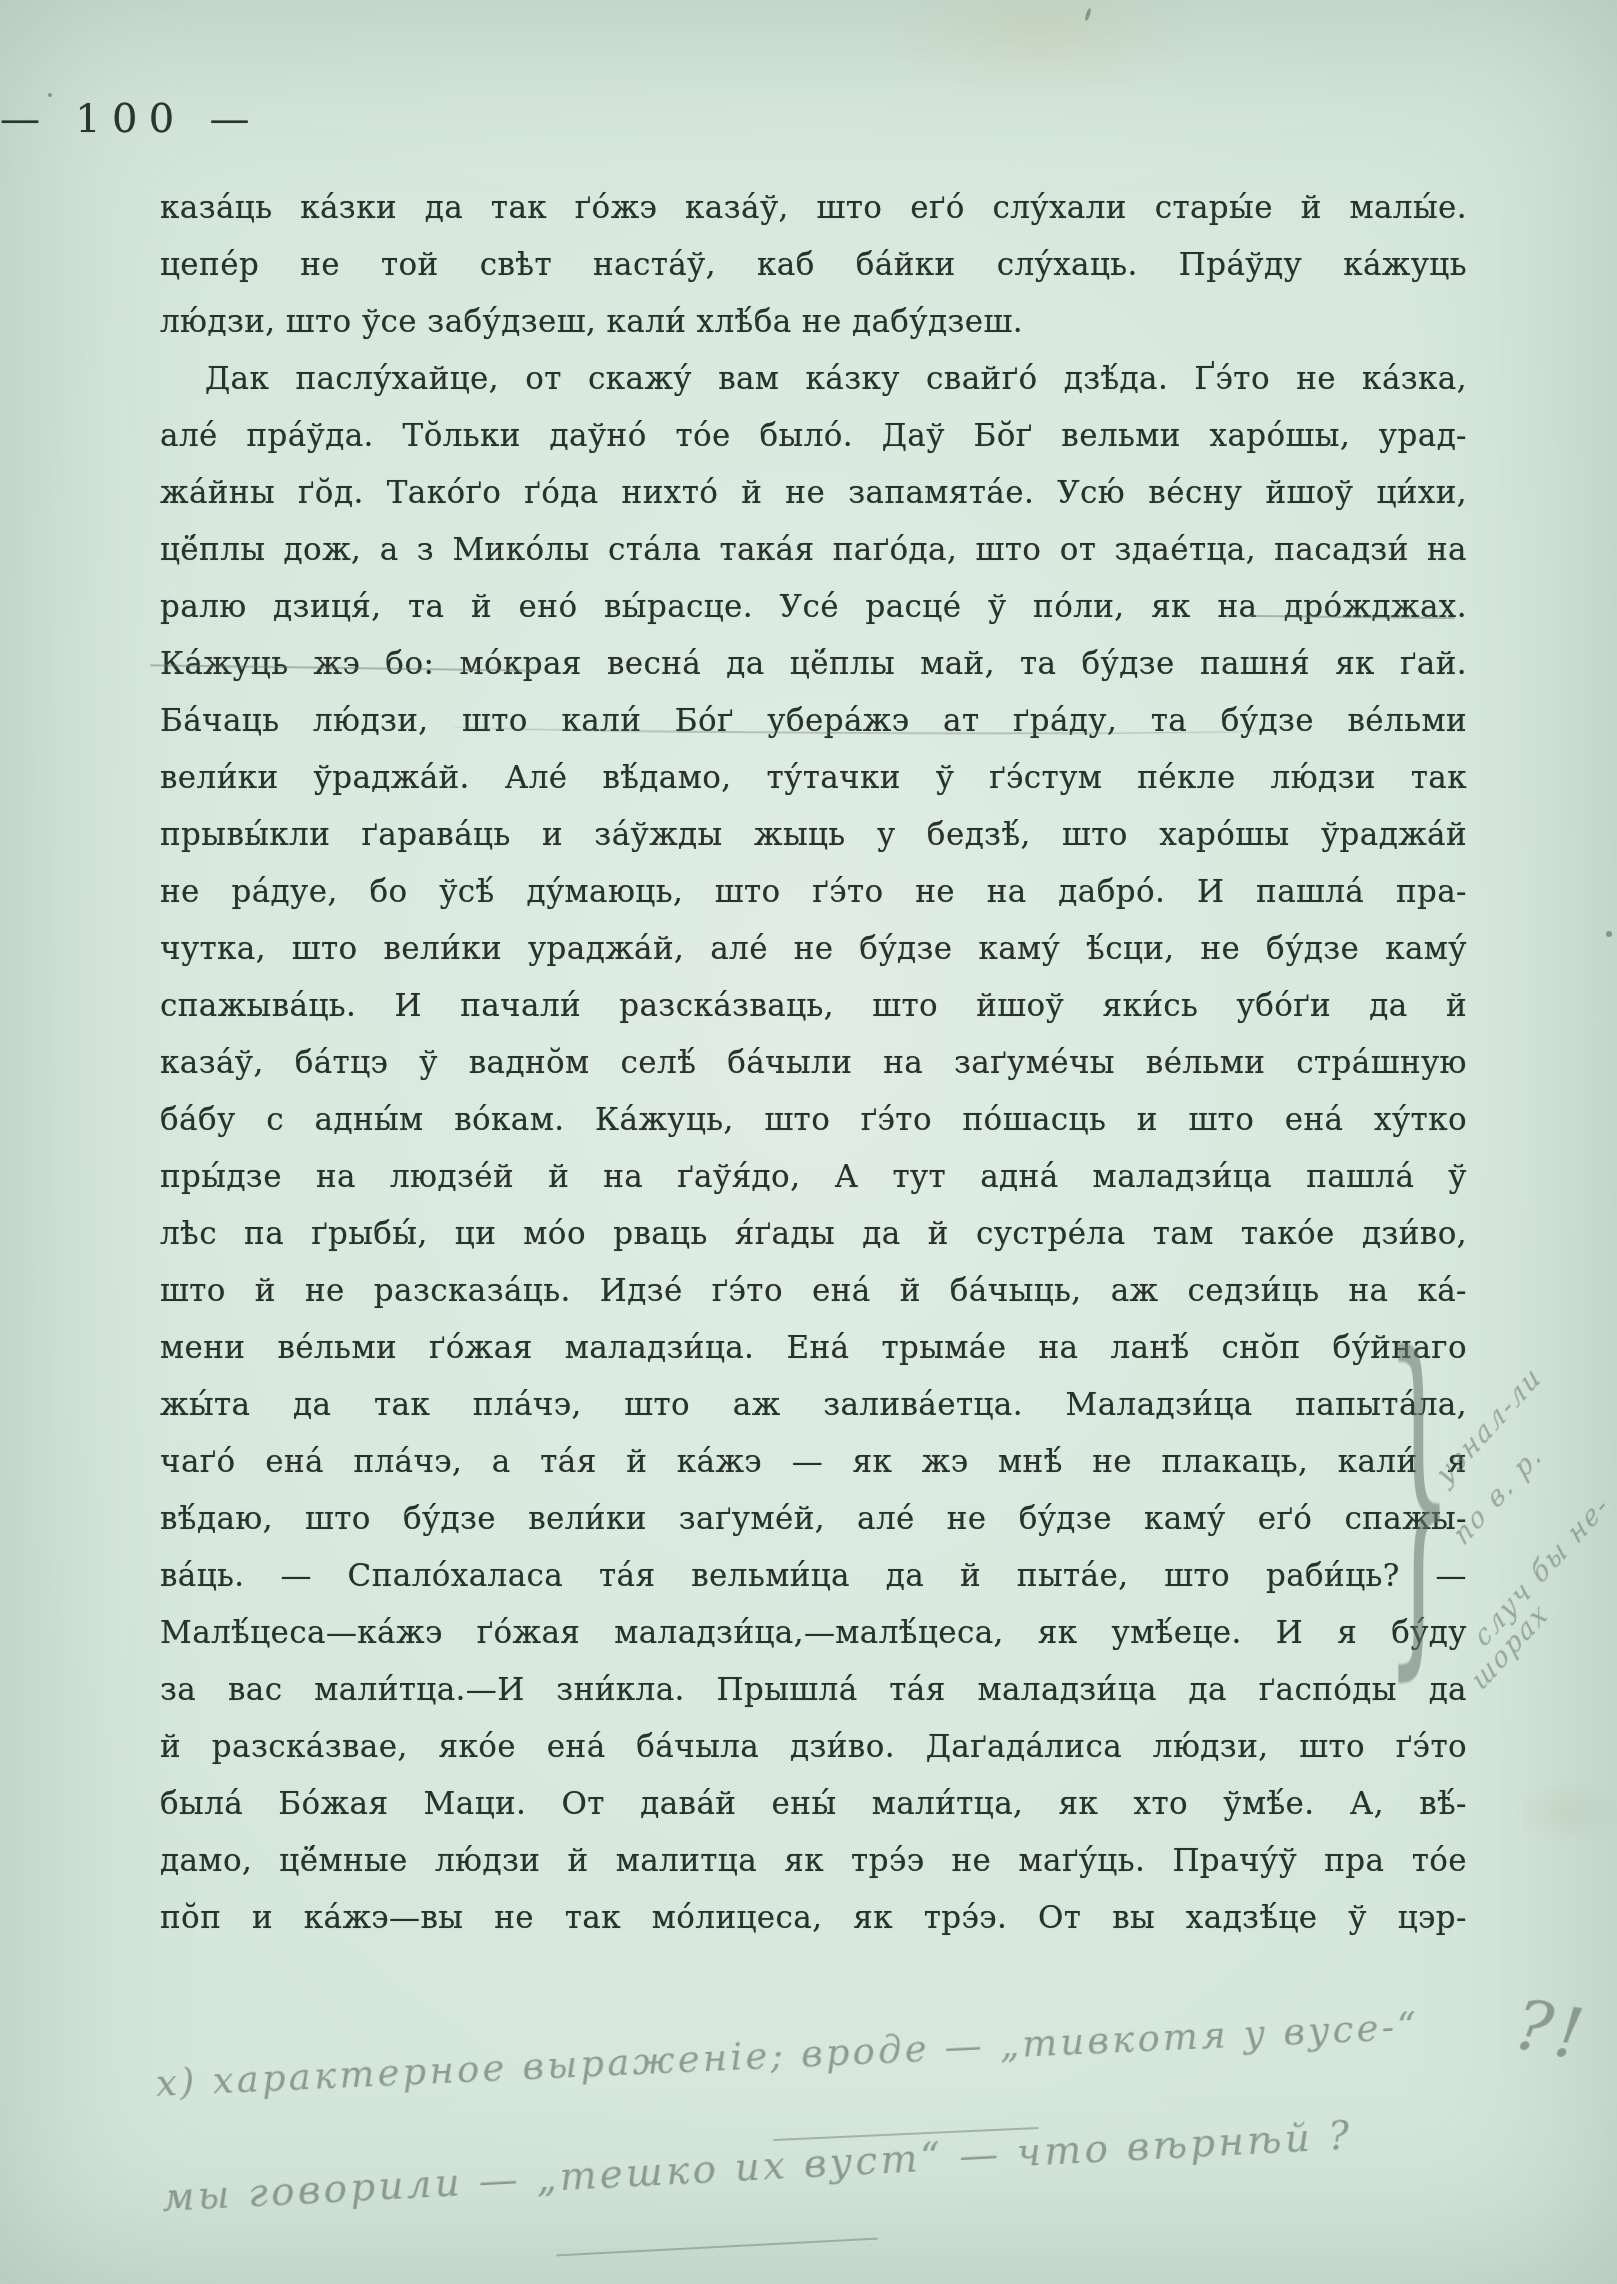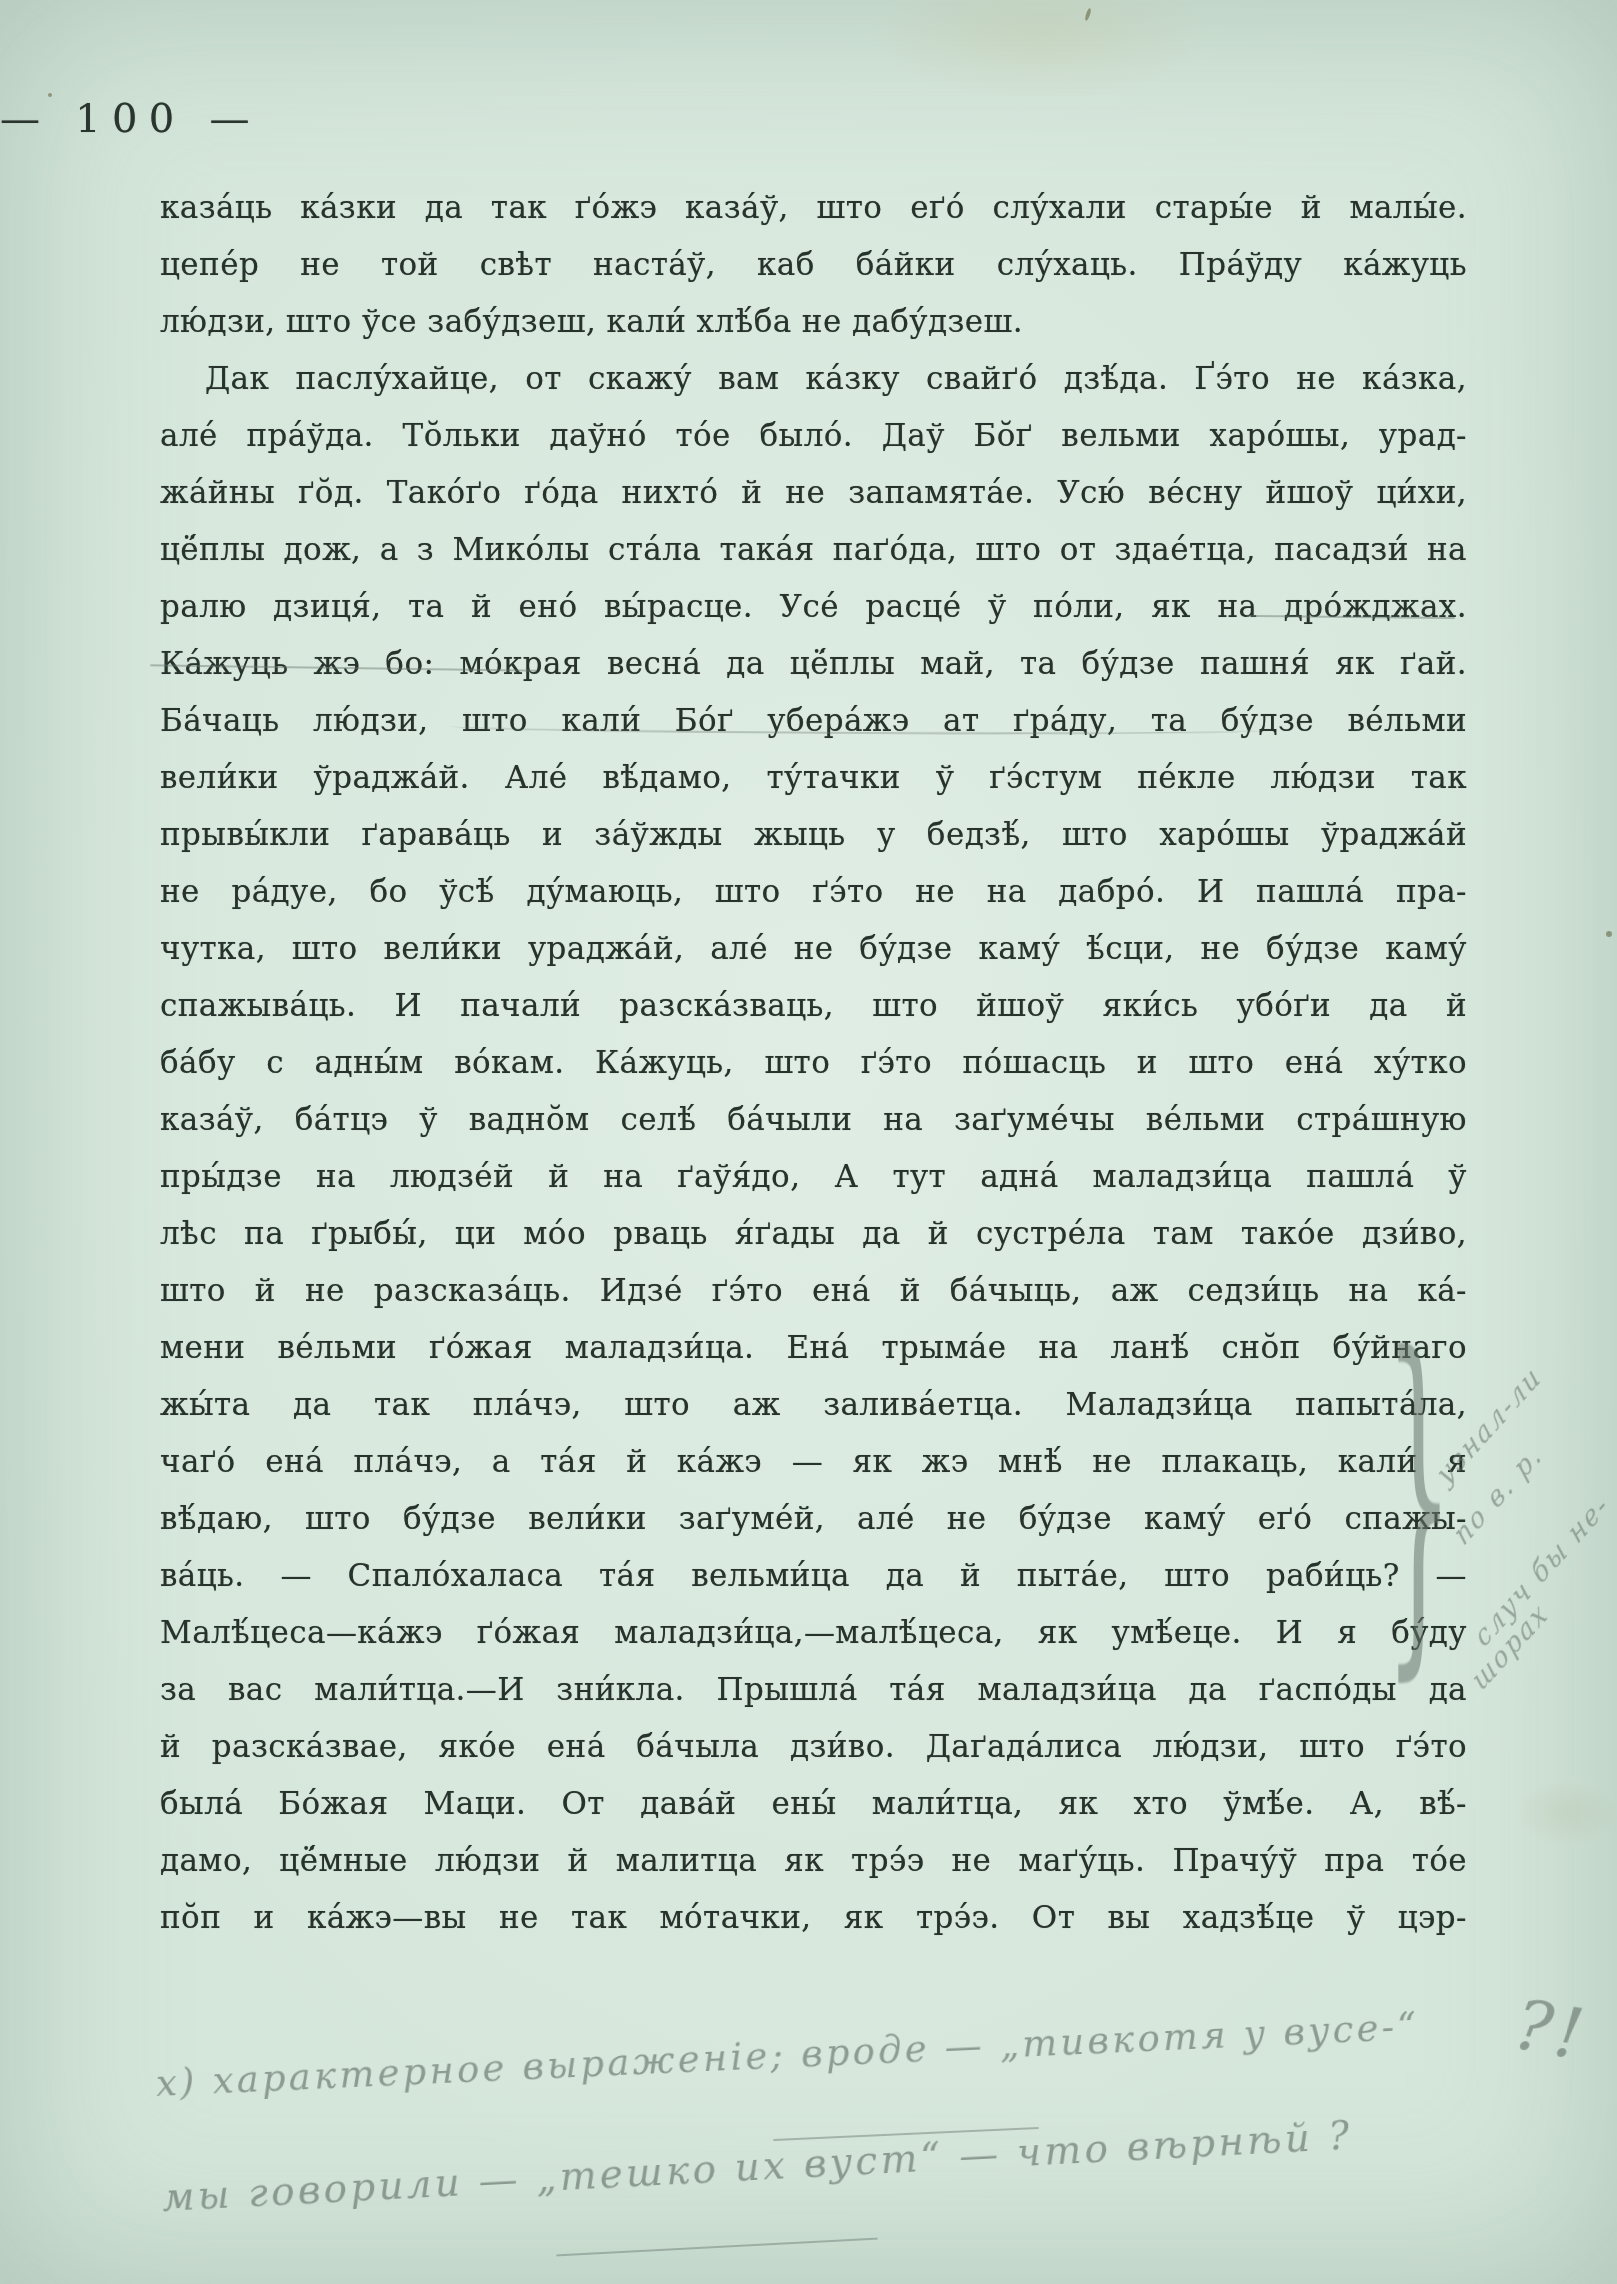--- a/index.html
+++ b/index.html
@@ -65,36 +65,36 @@
     <div class="line">жа́йны ґо̆д. Тако́ґо ґо́да нихто́ й не запамята́е. Усю́ ве́сну йшоў ци́хи,</div>
     <div class="line">цё́плы дож, а з Мико́лы ста́ла така́я паґо́да, што от здае́тца, пасадзи́ на</div>
     <div class="line">ралю дзиця́, та й ено́ вы́расце. Усе́ расце́ ў по́ли, як на дро́жджах.</div>
     <div class="line">Ка́жуць жэ бо: мо́края весна́ да цё́плы май, та бу́дзе пашня́ як ґай.</div>
     <div class="line">Ба́чаць лю́дзи, што кали́ Бо́ґ убера́жэ ат ґра́ду, та бу́дзе ве́льми</div>
     <div class="line">вели́ки ўраджа́й. Але́ вѣ́дамо, ту́тачки ў ґэ́стум пе́кле лю́дзи так</div>
     <div class="line">прывы́кли ґарава́ць и за́ўжды жыць у бедзѣ́, што харо́шы ўраджа́й</div>
     <div class="line">не ра́дуе, бо ўсѣ́ ду́маюць, што ґэ́то не на дабро́. И пашла́ пра-</div>
     <div class="line">чутка, што вели́ки ураджа́й, але́ не бу́дзе каму́ ѣ́сци, не бу́дзе каму́</div>
     <div class="line">спажыва́ць. И пачали́ разска́зваць, што йшоў яки́сь убо́ґи да й</div>
+    <div class="line">каза́ў, ба́тцэ ў вадно̆м селѣ́ ба́чыли на заґуме́чы ве́льми стра́шную</div>
     <div class="line">ба́бу с адны́м во́кам. Ка́жуць, што ґэ́то по́шасць и што ена́ ху́тко</div>
-    <div class="line">каза́ў, ба́тцэ ў вадно̆м селѣ́ ба́чыли на заґуме́чы ве́льми стра́шную</div>
     <div class="line">пры́дзе на людзе́й й на ґаўя́до, А тут адна́ маладзи́ца пашла́ ў</div>
     <div class="line">лѣс па ґрыбы́, ци мо́о рваць я́ґады да й сустре́ла там тако́е дзи́во,</div>
     <div class="line">што й не разсказа́ць. Идзе́ ґэ́то ена́ й ба́чыць, аж седзи́ць на ка́-</div>
     <div class="line">мени ве́льми ґо́жая маладзи́ца. Ена́ трыма́е на ланѣ́ сно̆п бу́йнаго</div>
     <div class="line">жы́та да так пла́чэ, што аж залива́етца. Маладзи́ца папыта́ла,</div>
     <div class="line">чаґо́ ена́ пла́чэ, а та́я й ка́жэ — як жэ мнѣ́ не плакаць, кали́ я</div>
     <div class="line">вѣ́даю, што бу́дзе вели́ки заґуме́й, але́ не бу́дзе каму́ еґо́ спажы-</div>
     <div class="line">ва́ць. — Спало́халаса та́я вельми́ца да й пыта́е, што раби́ць? —</div>
     <div class="line">Малѣ́цеса—ка́жэ ґо́жая маладзи́ца,—малѣ́цеса, як умѣ́еце. И я бу́ду</div>
     <div class="line">за вас мали́тца.—И зни́кла. Прышла́ та́я маладзи́ца да ґаспо́ды да</div>
     <div class="line">й разска́звае, яко́е ена́ ба́чыла дзи́во. Даґада́лиса лю́дзи, што ґэ́то</div>
     <div class="line">была́ Бо́жая Маци. От дава́й ены́ мали́тца, як хто ўмѣ́е. А, вѣ́-</div>
     <div class="line">дамо, цё́мные лю́дзи й малитца як трэ́э не маґу́ць. Прачу́ў пра то́е</div>
-    <div class="line">по̆п и ка́жэ—вы не так мо́тачки, як трэ́э. От вы хадзѣ́це ў цэр-</div>
+    <div class="line">по̆п и ка́жэ—вы не так мо́лицеса, як трэ́э. От вы хадзѣ́це ў цэр-</div>
   </div>
 
   <div class="underline" style="left:1247px;top:616px;width:208px;transform:rotate(.6deg);"></div>
   <div class="underline" style="left:150px;top:667px;width:387px;transform:rotate(.8deg);"></div>
   <div class="underline wavy" style="left:451px;top:714px;width:822px;height:17.7px;transform:rotate(.4deg);"></div>
 
   <div class="margin-note">
     <div class="brace pencil">}</div>
     <span class="mline m1">узнал-ли</span>
     <span class="mline m2">по в. р.</span>

